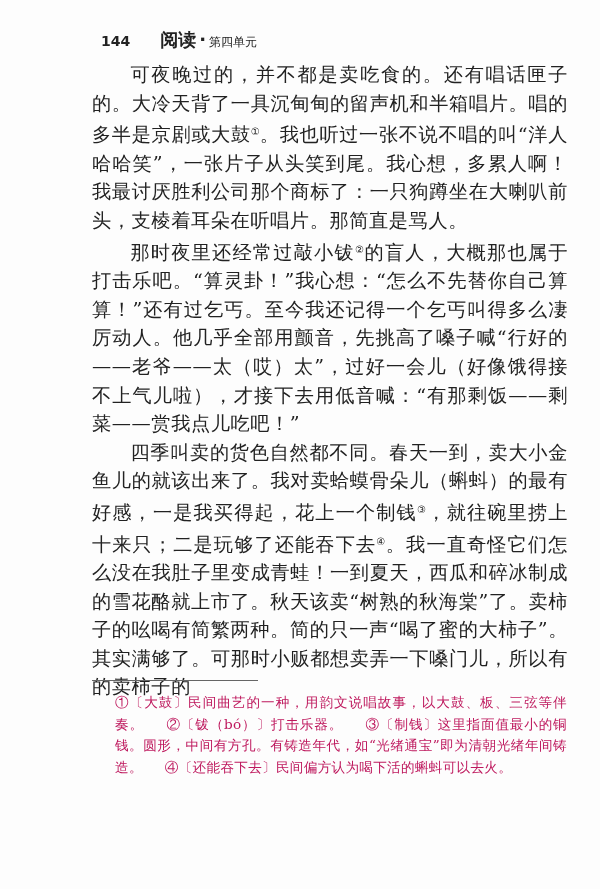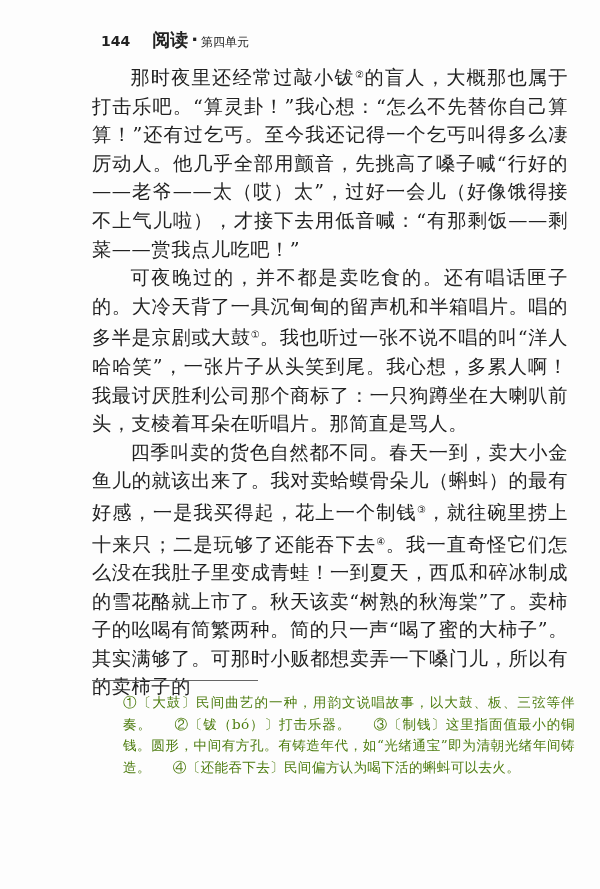--- a/index.html
+++ b/index.html
@@ -9,55 +9,55 @@
       font-family: "DejaVu Serif", "Liberation Serif", serif;
       color: #222;
       position: relative;
     }
     .header {
       position: absolute; left: 101px; top: 28px;
       font-family: "DejaVu Sans", "Liberation Sans", sans-serif;
       font-size: 14px; color: #222;
       display: flex; align-items: baseline;
     }
-    .page-num { font-weight: bold; margin-right: 22px; font-size: 14px; }
+    .page-num { font-weight: bold; margin-right: 30px; font-size: 14px; }
     .section { font-weight: bold; font-size: 18px; }
     .section-sub { font-size: 12px; font-weight: normal; font-family: Liberation Serif, serif; }
     .body-text {
       position: absolute; left: 92px; top: 61px; width: 476px;
       font-size: 19.2px; line-height: 28.6px;
       text-align: justify; letter-spacing: 0.6px;
     }
     .body-text p { margin: 0; text-indent: 2em; }
     sup.fn { font-size: 10px; vertical-align: 6px; letter-spacing: 0; }
     .rule {
       position: absolute; left: 92px; top: 680px; width: 166px;
       border-top: 1px solid #666;
     }
     .footnotes {
       position: absolute; left: 115px; top: 692px; width: 452px;
       font-size: 13.6px; line-height: 21.5px; text-align: justify;
-      letter-spacing: 0.3px; color: #4d7c0f; margin-left: 8px;
+      letter-spacing: 0.3px; color: #be185d;
     }
     .footnotes span.fn-item { }
     .gap { display: inline-block; width: 22px; }
   </style>
 </head>
 <body>
 
 <div class="header">
   <span class="page-num">144</span>
   <span class="section">阅读</span>
   <span class="section" style="margin:0 3px;">·</span>
   <span class="section-sub">第四单元</span>
 </div>
 
 <div class="body-text">
+  <p><span>可夜晚过的，并不都是卖吃食的。还有唱话匣子的。大冷天背了一具沉甸甸的留声机和半箱唱片。唱的多半是京剧或大鼓</span><sup class="fn">①</sup><span>。我也听过一张不说不唱的叫“洋人哈哈笑”，一张片子从头笑到尾。我心想，多累人啊！我最讨厌胜利公司那个商标了：一只狗蹲坐在大喇叭前头，支棱着耳朵在听唱片。那简直是骂人。</span></p>
   <p><span>那时夜里还经常过敲小钹</span><sup class="fn">②</sup><span>的盲人，大概那也属于打击乐吧。“算灵卦！”我心想：“怎么不先替你自己算算！”还有过乞丐。至今我还记得一个乞丐叫得多么凄厉动人。他几乎全部用颤音，先挑高了嗓子喊“行好的——老爷——太（哎）太”，过好一会儿（好像饿得接不上气儿啦），才接下去用低音喊：“有那剩饭——剩菜——赏我点儿吃吧！”</span></p>
-  <p><span>可夜晚过的，并不都是卖吃食的。还有唱话匣子的。大冷天背了一具沉甸甸的留声机和半箱唱片。唱的多半是京剧或大鼓</span><sup class="fn">①</sup><span>。我也听过一张不说不唱的叫“洋人哈哈笑”，一张片子从头笑到尾。我心想，多累人啊！我最讨厌胜利公司那个商标了：一只狗蹲坐在大喇叭前头，支棱着耳朵在听唱片。那简直是骂人。</span></p>
   <p><span>四季叫卖的货色自然都不同。春天一到，卖大小金鱼儿的就该出来了。我对卖蛤蟆骨朵儿（蝌蚪）的最有好感，一是我买得起，花上一个制钱</span><sup class="fn">③</sup><span>，就往碗里捞上十来只；二是玩够了还能吞下去</span><sup class="fn">④</sup><span>。我一直奇怪它们怎么没在我肚子里变成青蛙！一到夏天，西瓜和碎冰制成的雪花酪就上市了。秋天该卖“树熟的秋海棠”了。卖柿子的吆喝有简繁两种。简的只一声“喝了蜜的大柿子”。其实满够了。可那时小贩都想卖弄一下嗓门儿，所以有的卖柿子的</span></p>
 </div>
 
 <div class="rule"></div>
 
 <div class="footnotes">
   <span class="fn-item"><span>①</span><span>〔大鼓〕</span><span>民间曲艺的一种，用韵文说唱故事，以大鼓、板、三弦等伴奏。</span></span><span class="gap"></span><span class="fn-item"><span>②</span><span>〔钹（bó）〕</span><span>打击乐器。</span></span><span class="gap"></span><span class="fn-item"><span>③</span><span>〔制钱〕</span><span>这里指面值最小的铜钱。圆形，中间有方孔。有铸造年代，如“光绪通宝”即为清朝光绪年间铸造。</span></span><span class="gap"></span><span class="fn-item"><span>④</span><span>〔还能吞下去〕</span><span>民间偏方认为喝下活的蝌蚪可以去火。</span></span>
 </div>
 
 </body></html>

